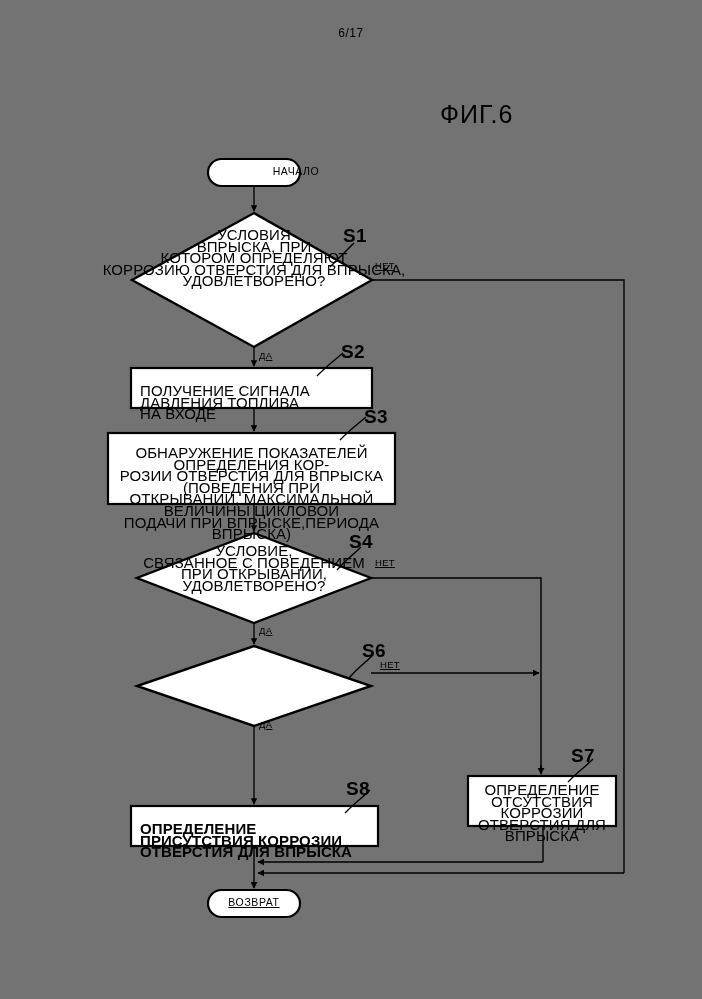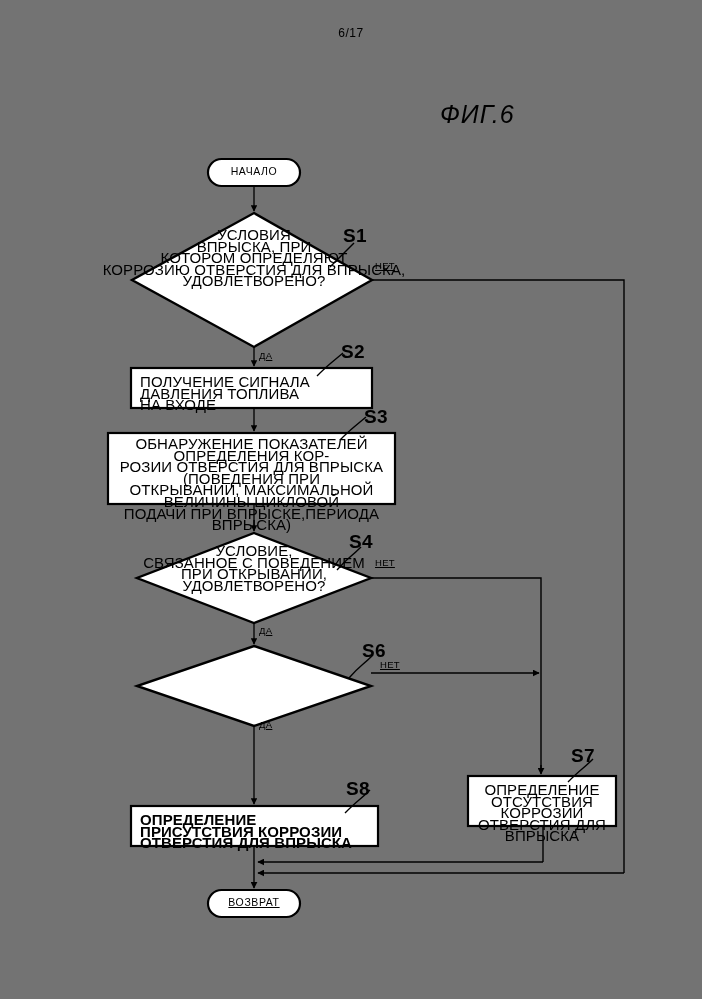--- a/index.html
+++ b/index.html
@@ -26,37 +26,37 @@
     text-align: center;
     font-size: 12px;
     letter-spacing: 0.5px;
   }
   #figure-title {
     position: absolute;
     top: 100px;
     left: 440px;
     font-size: 25px;
     letter-spacing: 1px;
-    font-style: italic;
   }
   svg#flow {
     position: absolute;
     top: 0;
     left: 0;
   }
   .shape-text {
     position: absolute;
     font-size: 15px;
     line-height: 11.6px;
     text-align: center;
     letter-spacing: 0.1px;
     white-space: pre-line;
   }
   .box-text {
     text-align: left;
+    margin-top: 9px;
   }
   .box-text.center { text-align: center; }
   .term-text {
     font-size: 10.5px;
     letter-spacing: 0.6px;
   }
   .step-label {
     position: absolute;
     font-size: 19px;
     font-weight: bold;
@@ -135,21 +135,21 @@
 
     <path d="M 330,267 q 7,-7 12,-12 q 6,-6 12,-12" fill="none" stroke="#000" stroke-width="1.4"></path>
     <path d="M 317,376 q 8,-8 14,-13 q 6,-5 12,-10" fill="none" stroke="#000" stroke-width="1.4"></path>
     <path d="M 340,440 q 8,-8 14,-13 q 6,-5 12,-10" fill="none" stroke="#000" stroke-width="1.4"></path>
     <path d="M 337,570 q 7,-8 13,-13 q 6,-5 11,-10" fill="none" stroke="#000" stroke-width="1.4"></path>
     <path d="M 349,678 q 7,-8 13,-13 q 6,-5 11,-10" fill="none" stroke="#000" stroke-width="1.4"></path>
     <path d="M 568,782 q 8,-8 14,-13 q 6,-5 11,-10" fill="none" stroke="#000" stroke-width="1.4"></path>
     <path d="M 345,813 q 8,-8 14,-13 q 6,-5 11,-10" fill="none" stroke="#000" stroke-width="1.4"></path>
   </svg>
 
-  <div class="shape-text term-text" style="left:208px; top:166px; width:92px;">НАЧАЛО</div>
+  <div class="shape-text term-text" style="left:208px; top:166px; width:92px;padding-left:42px;">НАЧАЛО</div>
 
   <div class="shape-text" style="left:94px; top:229px; width:320px;">УСЛОВИЯ
 ВПРЫСКА, ПРИ
 КОТОРОМ ОПРЕДЕЛЯЮТ
 КОРРОЗИЮ ОТВЕРСТИЯ ДЛЯ ВПРЫСКА,
 УДОВЛЕТВОРЕНО?</div>
 
   <div class="shape-text box-text" style="left:140px; top:376px; width:228px;">ПОЛУЧЕНИЕ СИГНАЛА ДАВЛЕНИЯ ТОПЛИВА
 НА ВХОДЕ</div>
 

